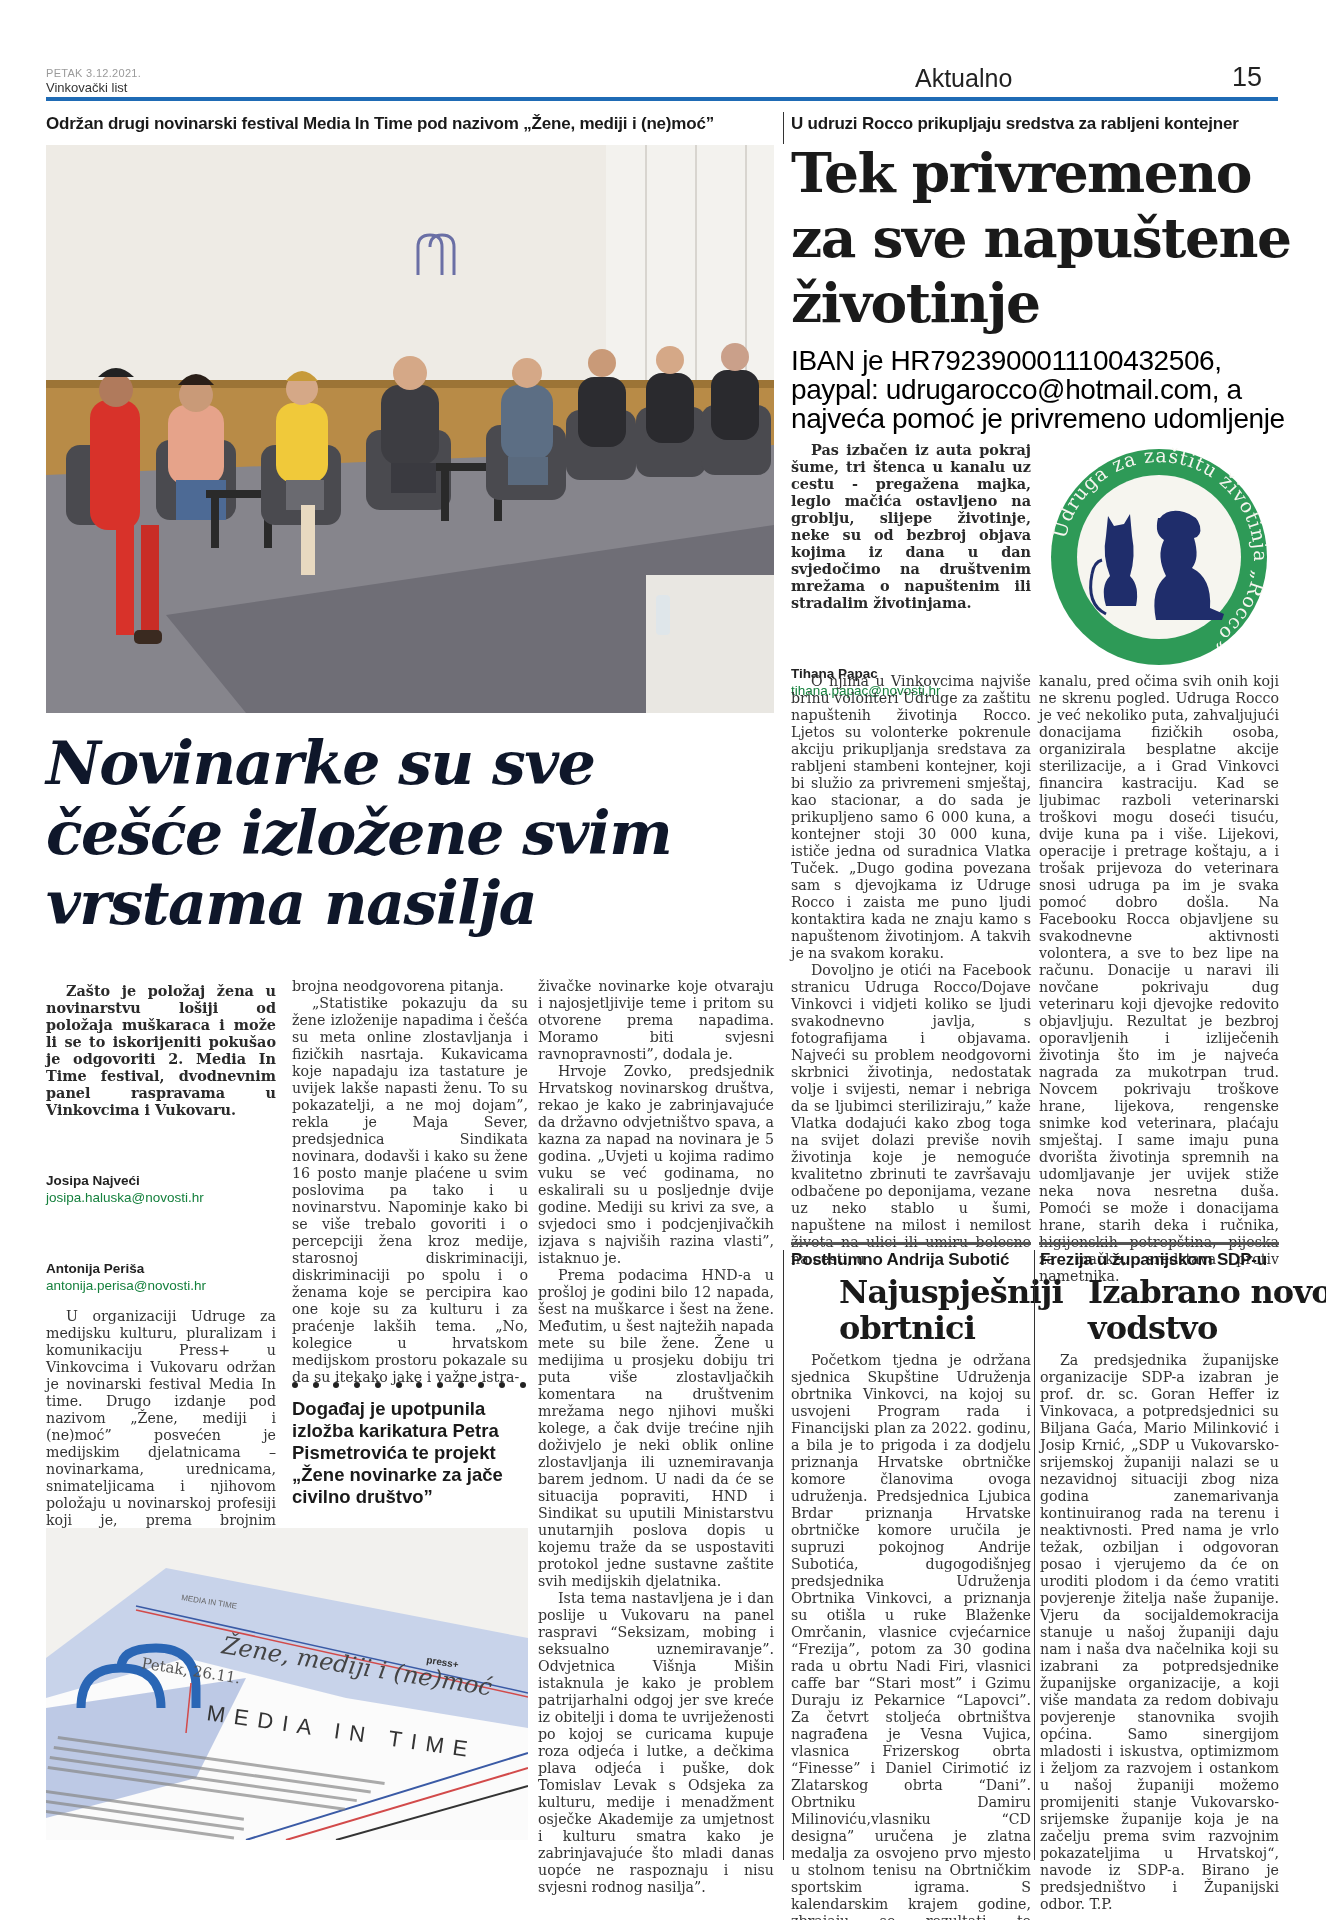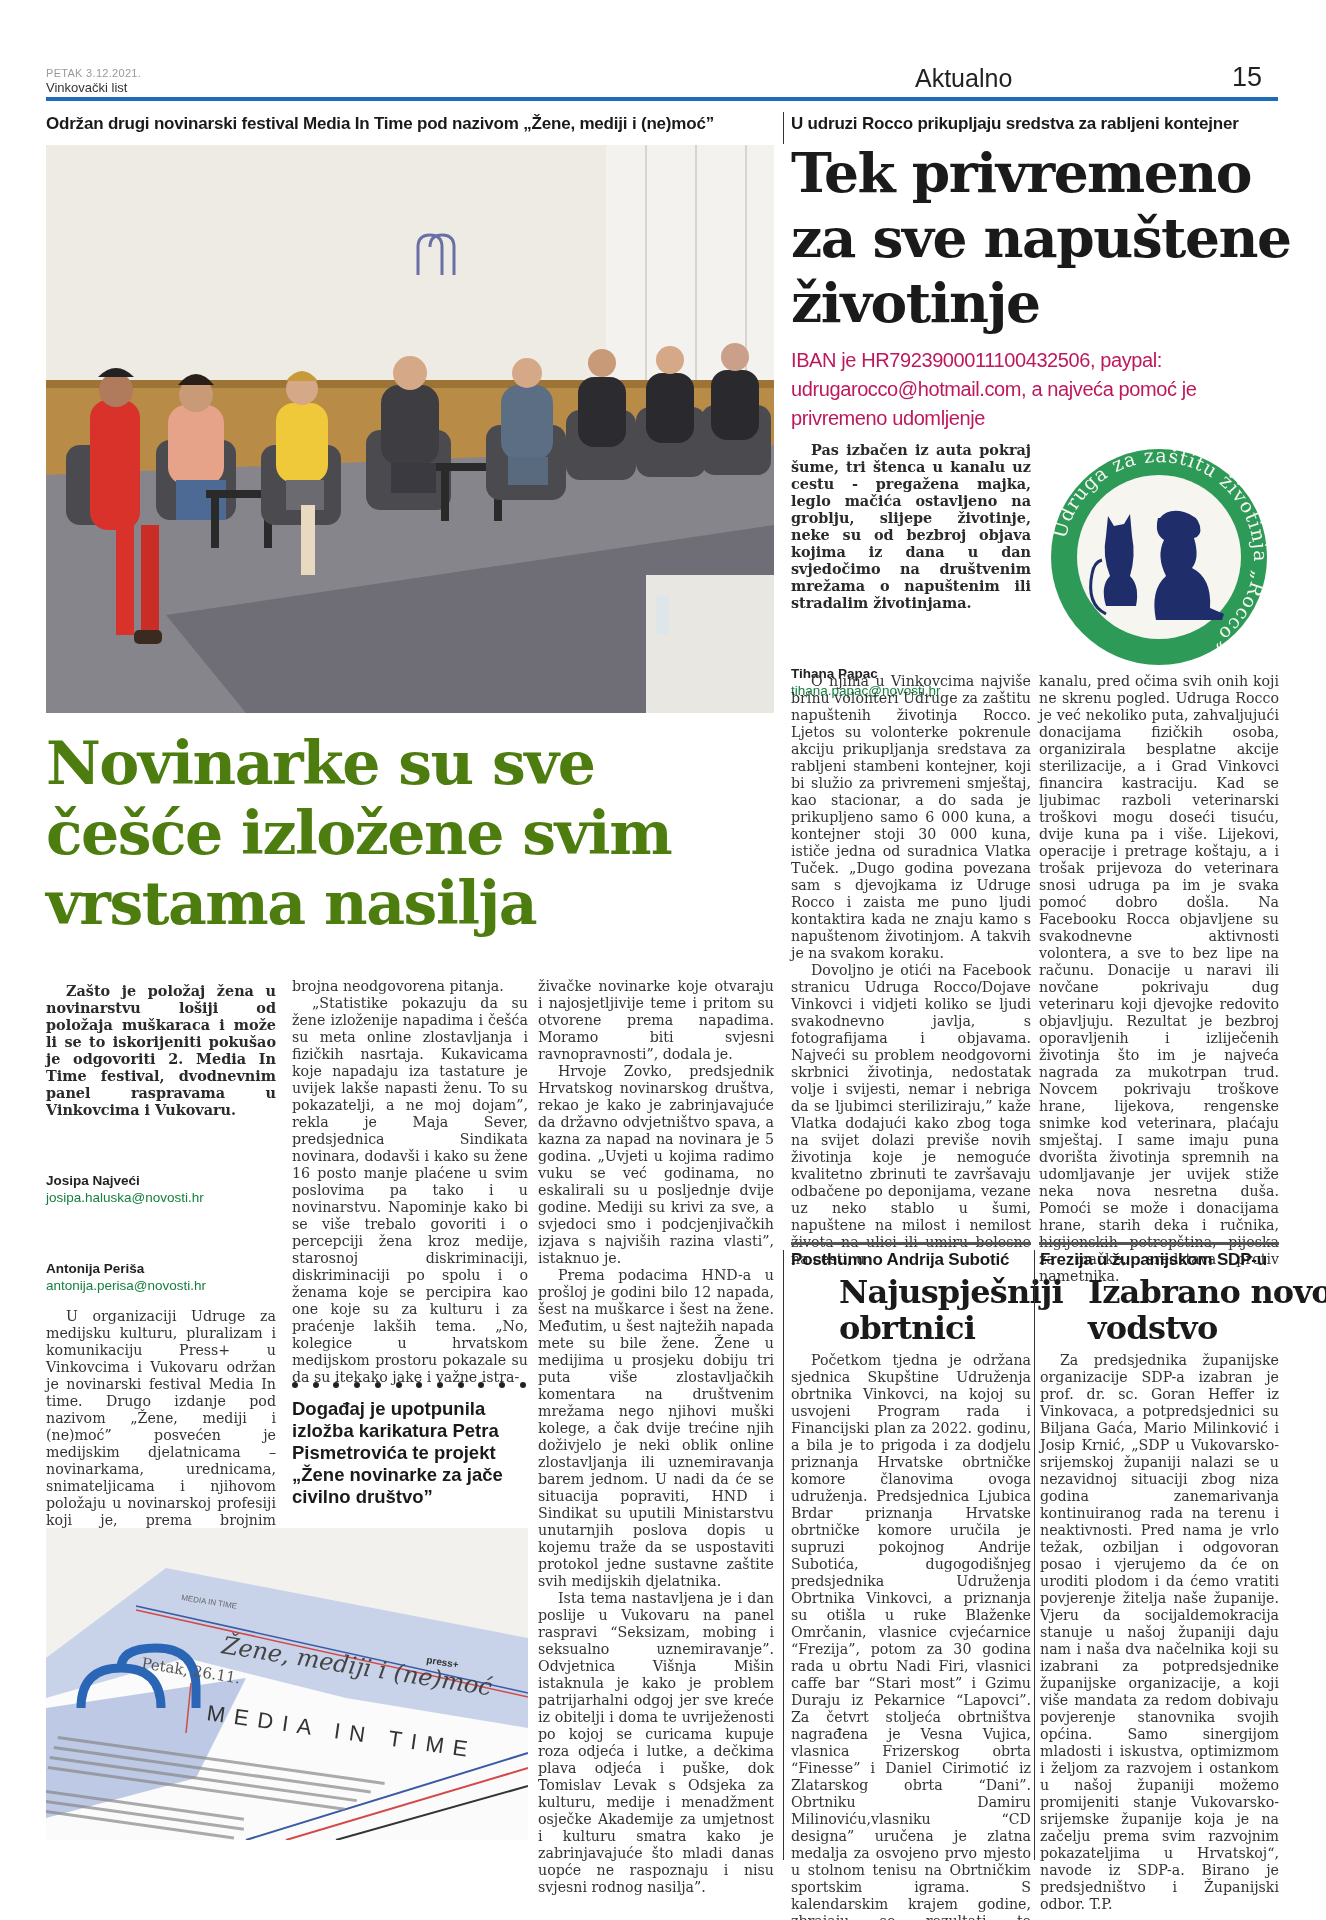--- a/index.html
+++ b/index.html
@@ -17,35 +17,35 @@
 
   .kicker { font-family: "Liberation Sans", sans-serif; font-weight: bold; font-size: 17px; color: #1a1a1a; letter-spacing: -0.2px; white-space: nowrap; }
   .vrule { width: 1px; background: #333; }
   .hrule { height: 3px; background: #555; }
 
   
   .photo-panel { left: 46px; top: 145px; width: 728px; height: 568px; overflow: hidden; background: linear-gradient(180deg,#ece9e3 0%,#e4e0d8 35%,#b9b4ad 60%,#8e8c92 80%,#7c7b82 100%); }
   .photo-flyer { left: 46px; top: 1528px; width: 482px; height: 312px; overflow: hidden; background: #f2f1ee; }
 
   
-  .main-hl { left: 46px; top: 728px; width: 740px; font-family: "DejaVu Serif", serif; font-weight: bold; font-size: 60px; line-height: 70px; color: #4d7c0f; letter-spacing: -1.5px; }
+  .main-hl { left: 46px; top: 728px; width: 740px; font-family: "DejaVu Serif", serif; font-weight: bold; font-size: 60px; line-height: 70px; color: #0f172a; letter-spacing: -1.5px; font-style: italic; }
 
   .col { font-family: "DejaVu Serif", serif; font-size: 14.2px; line-height: 17px; color: #333; text-align: justify; hyphens: manual; }
   .col p { text-indent: 20px; }
   .lead { font-weight: bold; color: #2a2a2a; font-size: 14.4px; }
   .byline-name { font-family: "Liberation Sans", sans-serif; font-weight: bold; font-size: 13.5px; color: #222; text-indent: 0 !important; margin-top: 40px; }
   .byline-mail { font-family: "Liberation Sans", sans-serif; font-size: 13.5px; color: #15803d; text-indent: 0 !important; }
 
   .dots { left: 292px; top: 1382px; width: 234px; height: 10px; display: flex; justify-content: space-between; }
   .dots span { width: 6px; height: 6px; border-radius: 50%; background: #222; display: block; }
   .pull { left: 292px; top: 1398px; width: 240px; font-family: "Liberation Sans", sans-serif; font-weight: bold; font-size: 18.5px; line-height: 22px; color: #1a1a1a; }
 
   
   .r-hl { left: 791px; top: 140px; width: 500px; font-family: "DejaVu Serif", serif; font-weight: bold; font-size: 55px; line-height: 65px; color: #1a1a1a; letter-spacing: -1.5px; }
-  .r-sub { left: 791px; top: 346px; width: 500px; font-family: "Liberation Sans", sans-serif; font-size: 20px; line-height: 29px; color: #be185d; letter-spacing: -0.4px; }
+  .r-sub { left: 791px; top: 346px; width: 500px; font-family: "Liberation Sans", sans-serif; font-size: 28px; line-height: 29px; color: #000000; letter-spacing: -0.4px; }
 
   .logo { left: 1048px; top: 446px; width: 222px; height: 222px; }
 
   .sub-hl { font-family: "DejaVu Serif", serif; font-weight: bold; font-size: 32px; line-height: 36px; color: #1a1a1a; letter-spacing: -0.8px; margin-left: 48px; }
 </style>
 </head>
 <body>
 
 <div class="abs hdr-date">PETAK 3.12.2021.</div>
 <div class="abs hdr-paper">Vinkovački list</div>

